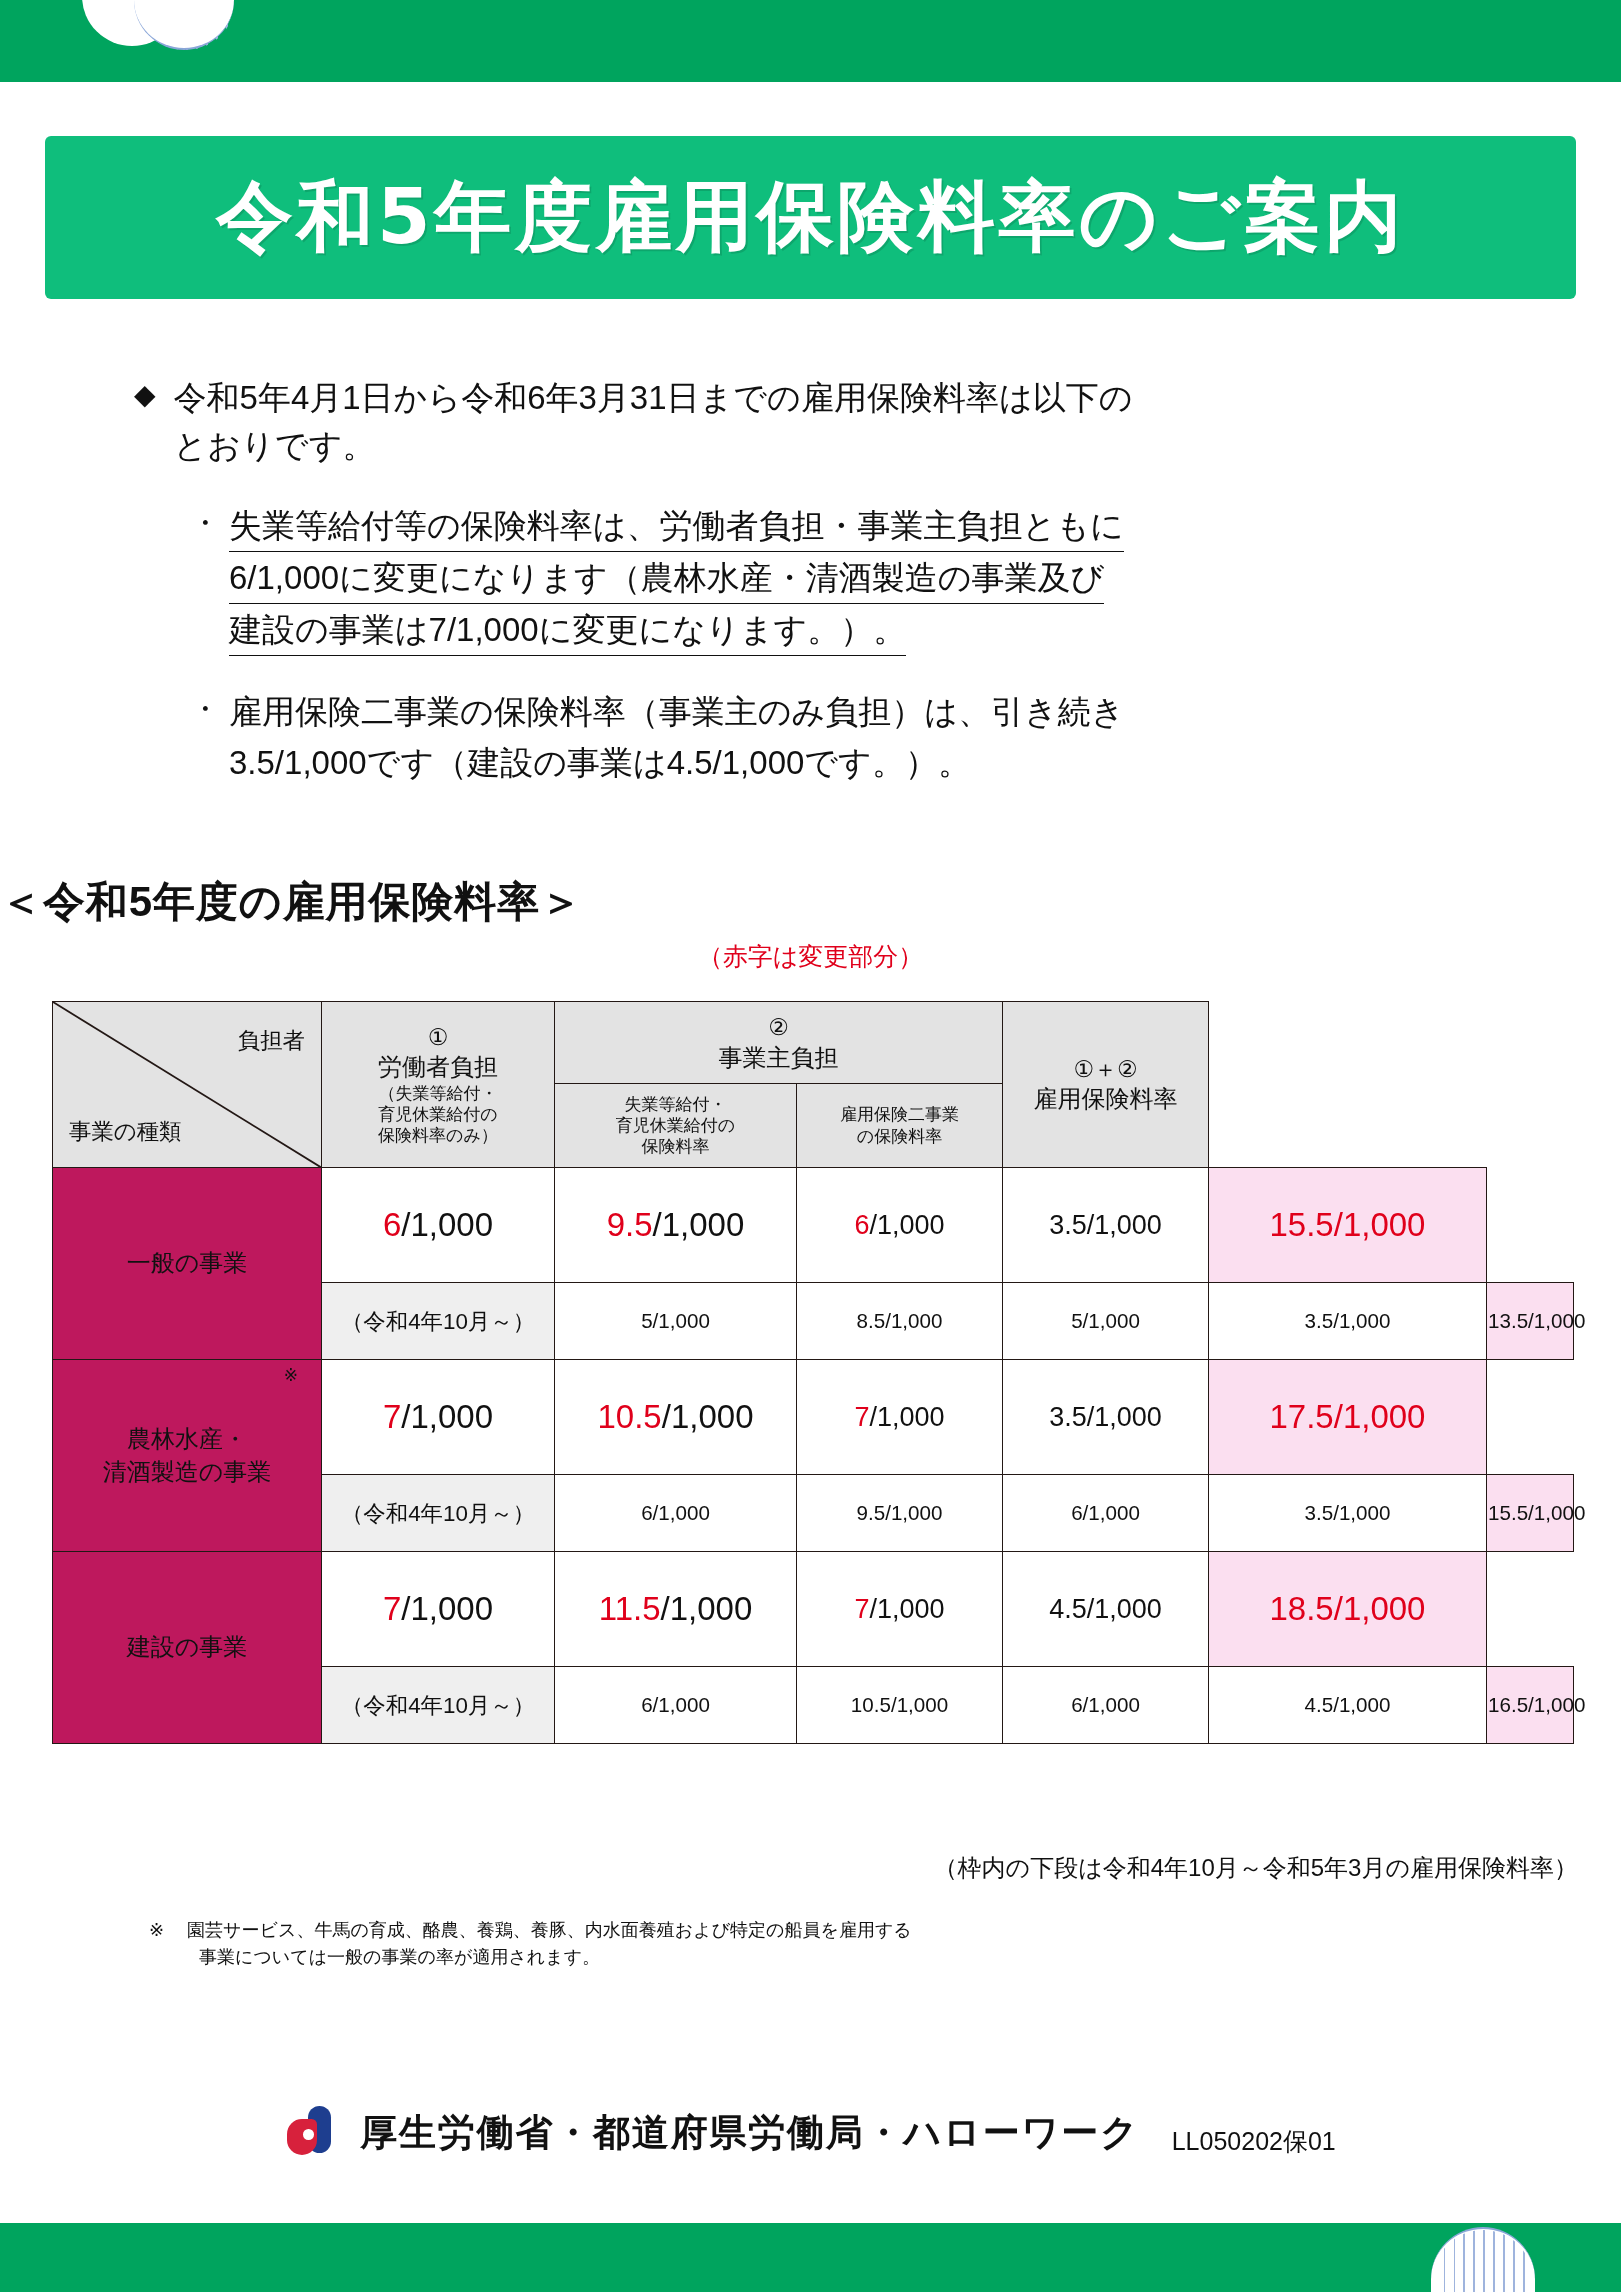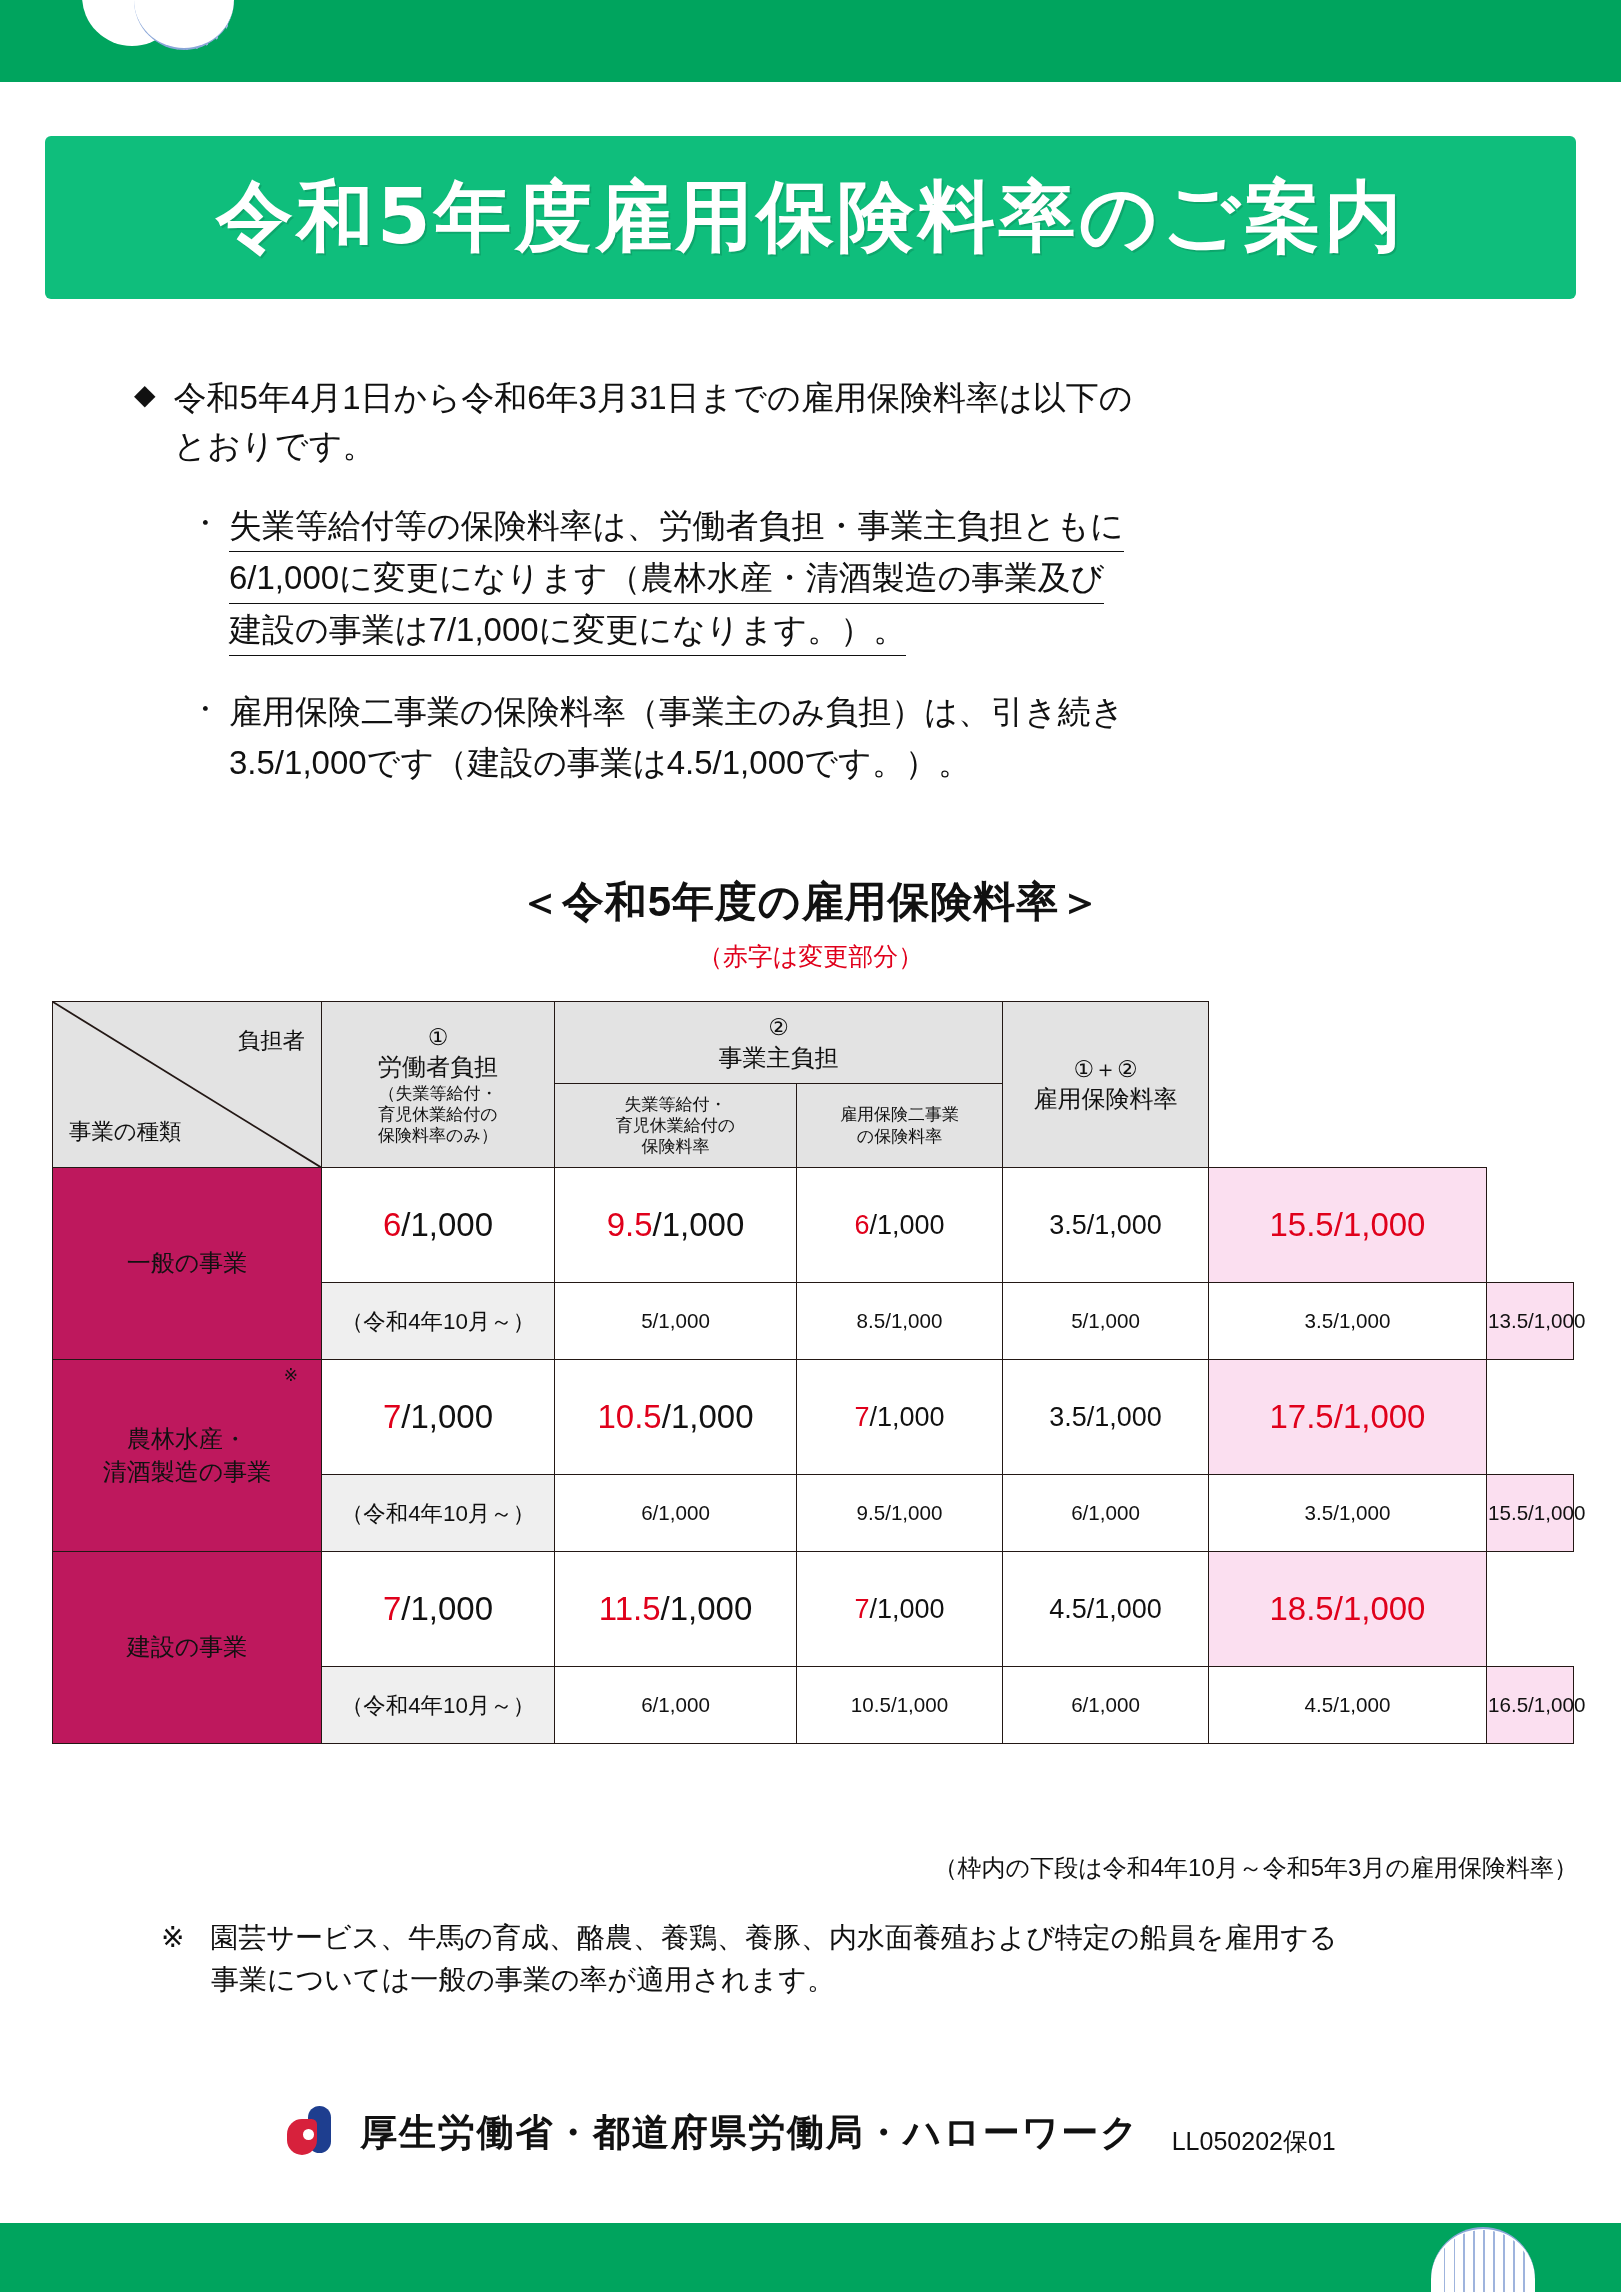--- a/index.html
+++ b/index.html
@@ -115,21 +115,20 @@
     line-height: 1.5;
   }
   .bullet .u span { border-bottom: 1.8px solid #111; display: inline-block; }
 
   
   .sec-head {
     position: absolute;
     top: 874px;
     left: 0;
     width: 1621px;
-    text-align: center;
     font-size: 42px;
     font-weight: bold;
     letter-spacing: 0.9px;
   }
   .sec-sub {
     position: absolute;
     top: 940px;
     left: 0;
     width: 1621px;
     text-align: center;
@@ -230,23 +229,23 @@
     position: absolute;
     top: 1852px;
     left: 0;
     width: 1578px;
     text-align: right;
     font-size: 24px;
   }
   .footnote {
     position: absolute;
     top: 1917px;
-    left: 161px;
+    left: 149px;
     width: 1397px;
-    font-size: 28px;
+    font-size: 18px;
     line-height: 1.5;
   }
   .footnote .mark { margin-right: 18px; }
   .footnote .ind { display: block; margin-left: 50px; }
 
   
   .footer-row {
     position: absolute;
     top: 2106px;
     left: 0;

